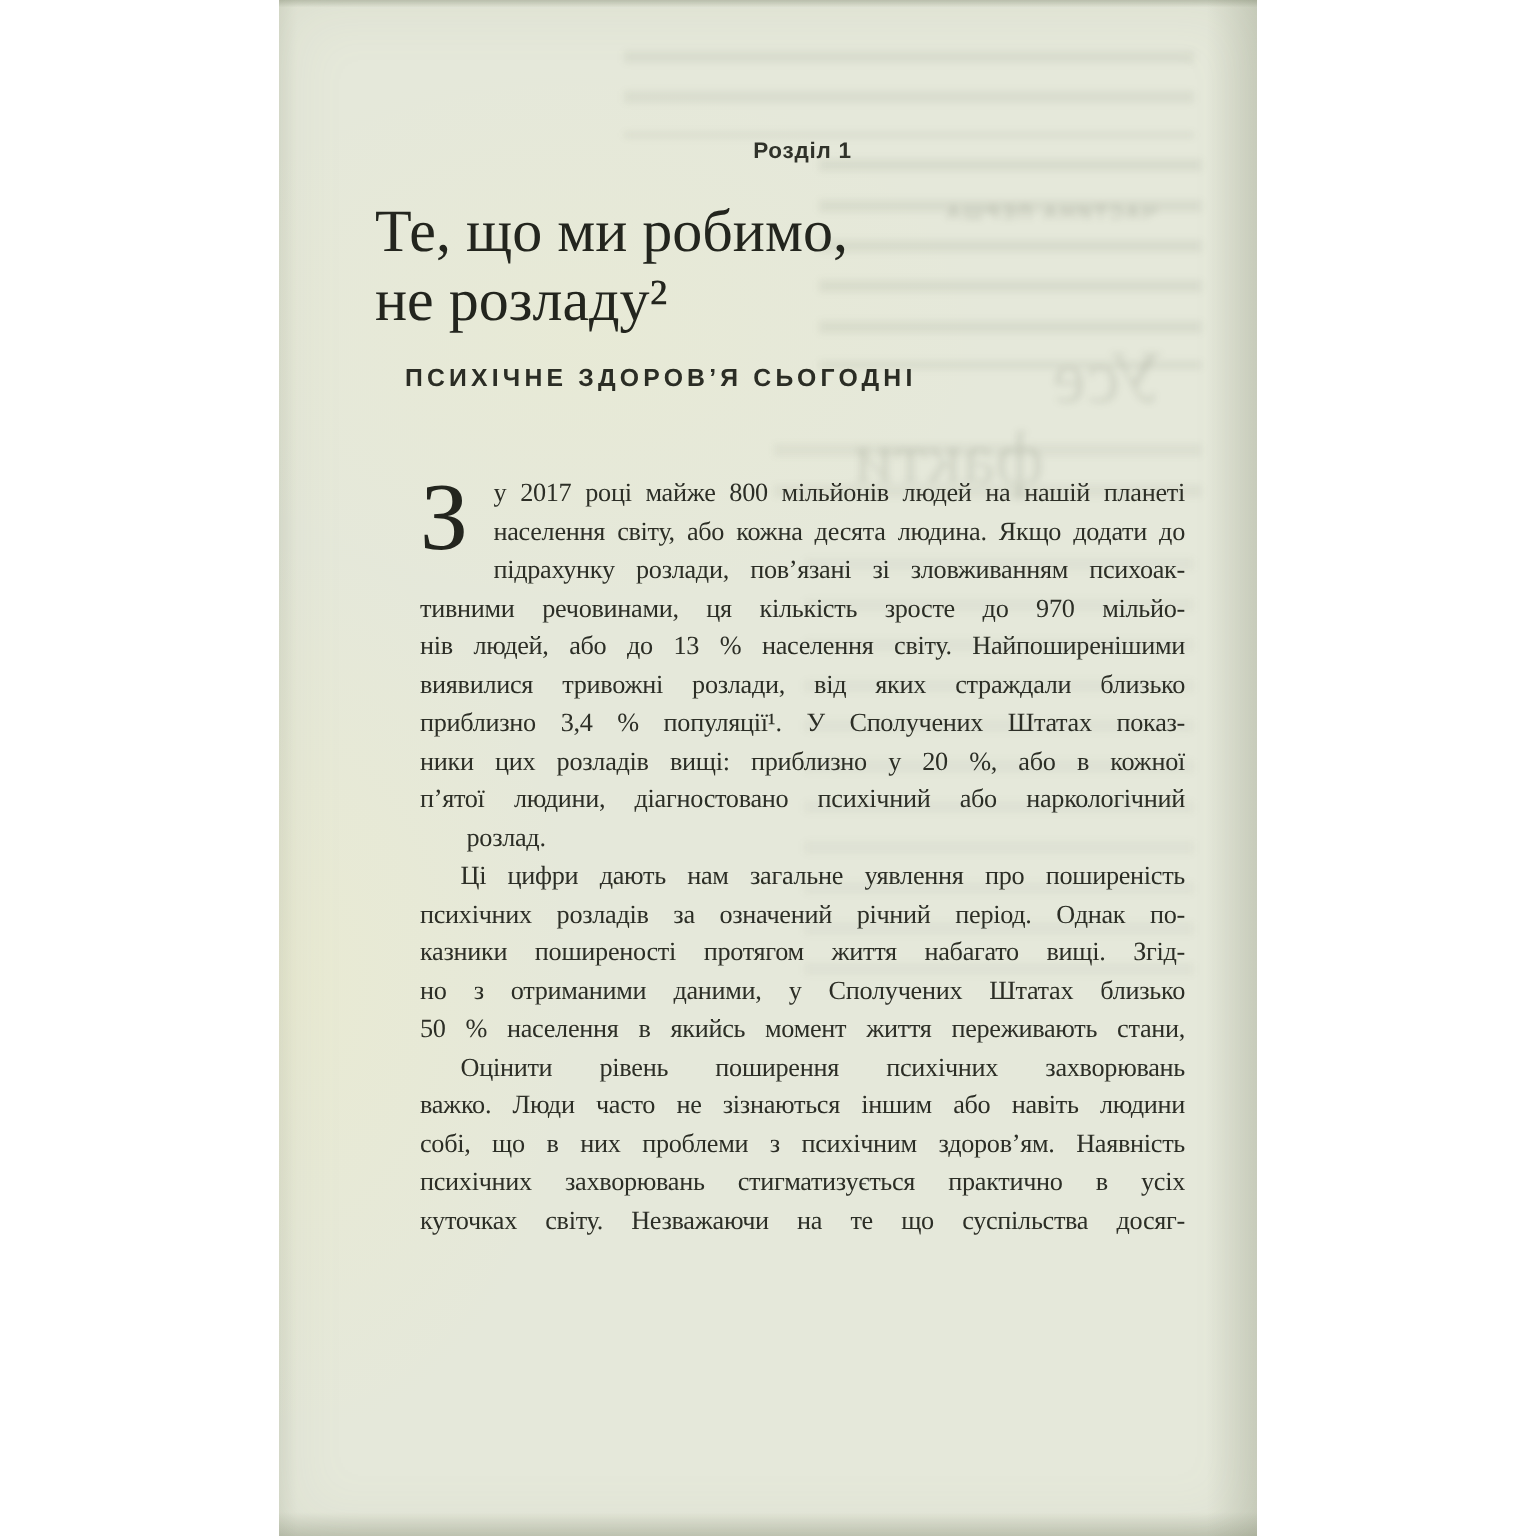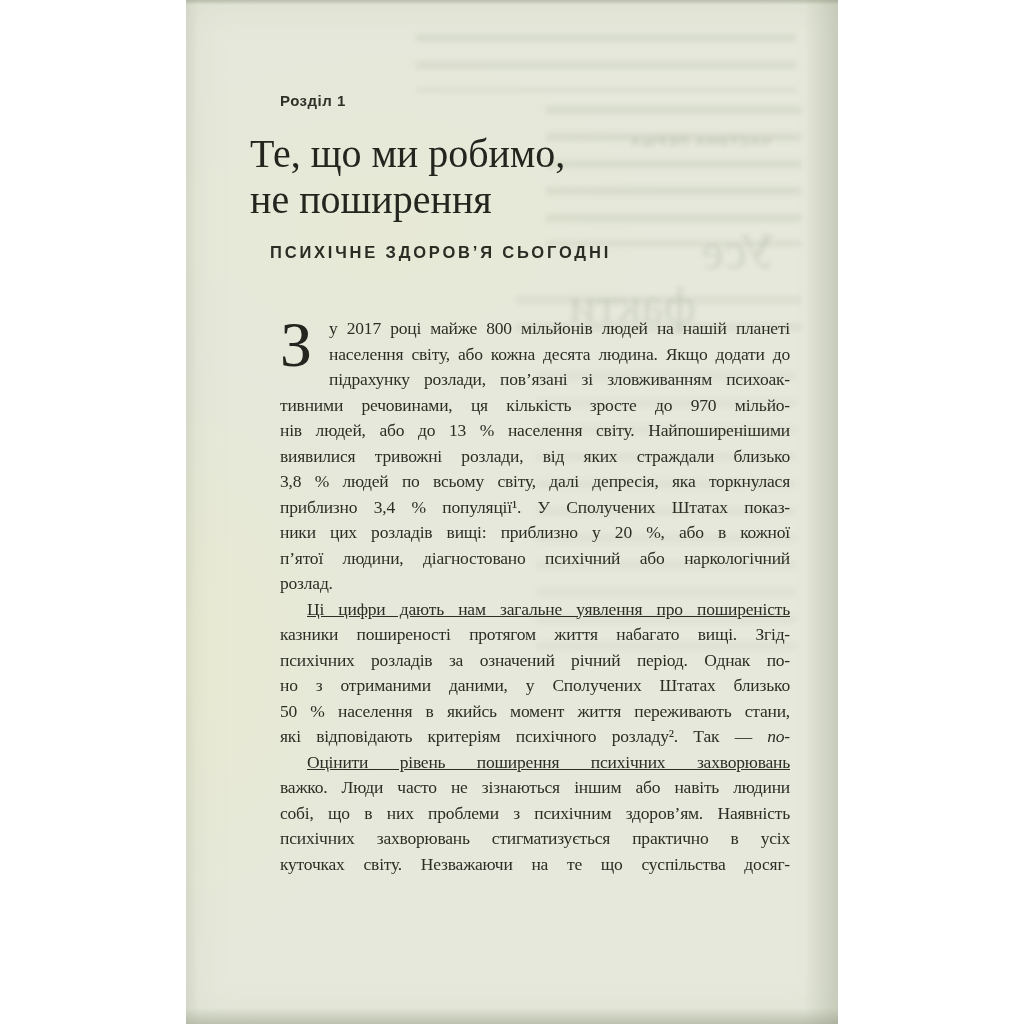--- a/index.html
+++ b/index.html
@@ -29,34 +29,34 @@
   .stD { left:350px; top:372px; width:260px; height:280px; opacity:.04; }
   .st-label { position:absolute; left:400px; top:134px; width:185px;
     font-family:"Liberation Sans", sans-serif; font-weight:bold; font-size:13px;
     letter-spacing:2px; color:#39412f; opacity:.16; transform:scaleX(-1); }
   .st-big { position:absolute; font-size:50px; color:#39412f; opacity:.11;
     transform:scaleX(-1); font-family:"Liberation Serif", serif; }
   .st-big1 { left:330px; top:222px; width:260px; }
   .st-big2 { left:250px; top:276px; width:260px; }
   
   .content { position:absolute; left:94px; top:0; width:510px; height:100%; }
-  .chapter-label { position:absolute; top:92px; left:0; right:0; text-align:left;
+  .chapter-label { position:absolute; top:92px; left:0; right:0; text-align:center;
     font-family:"Liberation Sans", sans-serif; font-weight:bold; font-size:15px;
     letter-spacing:.5px; color:#30322a; }
   .title { position:absolute; top:131px; left:-30px; right:-30px; text-align:left;
     font-size:40px; line-height:46px; font-weight:normal; color:#23251e; margin:0; }
   .subtitle { position:absolute; top:243px; left:-10px; right:-10px; 
     font-family:"Liberation Sans", sans-serif; font-weight:bold; font-size:16.5px;
     letter-spacing:2.8px; color:#2b2d25; }
   .bodytext { position:absolute; top:316px; left:0; width:510px;
     font-size:17.5px; line-height:25.5px; letter-spacing:-0.2px; word-spacing:-0.6px;
     color:#2c2e26; }
   .ln { text-align:justify; text-align-last:justify; max-height:26px; overflow:hidden; }
-  .ln.last { text-align-last:left; }
-  .ln.indent { padding-left:27px;text-decoration:underline; }
+  .ln.last { text-align-last:left;margin-left:31px; }
+  .ln.indent { padding-left:27px; }
   .dropcap { float:left; width:40px; height:50px; margin:3px 9px 0 0;
     font-size:64px; line-height:52px; color:#23251e; }
   .it { font-style:italic; }
 </style>
 </head>
 <body>
 
 <div class="photo">
   <div class="paper">
 
@@ -68,46 +68,44 @@
       <div class="st-label">ЧАСТИНА ПЕРША</div>
       <div class="st-big st-big1">Усе</div>
       <div class="st-big st-big2">факти</div>
     </div>
 
     <div class="content">
       <div class="chapter-label">Розділ 1</div>
 
       <h1 class="title">
         <div>Те, що ми робимо,</div>
-        <div>не поширення</div>
+        <div>не розладу²</div>
       </h1>
 
       <div class="subtitle">ПСИХІЧНЕ ЗДОРОВ’Я СЬОГОДНІ</div>
 
       <div class="bodytext">
         <div class="dropcap">З</div>
 
         <div class="ln">у 2017 році майже 800 мільйонів людей на нашій планеті</div>
         <div class="ln">населення світу, або кожна десята людина. Якщо додати до</div>
         <div class="ln">підрахунку розлади, пов’язані зі зловживанням психоак-</div>
         <div class="ln">тивними речовинами, ця кількість зросте до 970 мільйо-</div>
         <div class="ln">нів людей, або до 13 % населення світу. Найпоширенішими</div>
         <div class="ln">виявилися тривожні розлади, від яких страждали близько</div>
-        <div class="ln">3,8 % людей по всьому світу, далі депресія, яка торкнулася</div>
         <div class="ln">приблизно 3,4 % популяції¹. У Сполучених Штатах показ-</div>
         <div class="ln">ники цих розладів вищі: приблизно у 20 %, або в кожної</div>
         <div class="ln">п’ятої людини, діагностовано психічний або наркологічний</div>
         <div class="ln last">розлад.</div>
 
         <div class="ln indent">Ці цифри дають нам загальне уявлення про поширеність</div>
+        <div class="ln">психічних розладів за означений річний період. Однак по-</div>
         <div class="ln">казники поширеності протягом життя набагато вищі. Згід-</div>
-        <div class="ln">психічних розладів за означений річний період. Однак по-</div>
         <div class="ln">но з отриманими даними, у Сполучених Штатах близько</div>
         <div class="ln">50 % населення в якийсь момент життя переживають стани,</div>
-        <div class="ln"><span>які відповідають критеріям психічного розладу². Так — </span><span class="it">по-</span></div>
 
         <div class="ln indent">Оцінити рівень поширення психічних захворювань</div>
         <div class="ln">важко. Люди часто не зізнаються іншим або навіть людини</div>
         <div class="ln">собі, що в них проблеми з психічним здоров’ям. Наявність</div>
         <div class="ln">психічних захворювань стигматизується практично в усіх</div>
         <div class="ln">куточках світу. Незважаючи на те що суспільства досяг-</div>
       </div>
     </div>
 
   </div>

